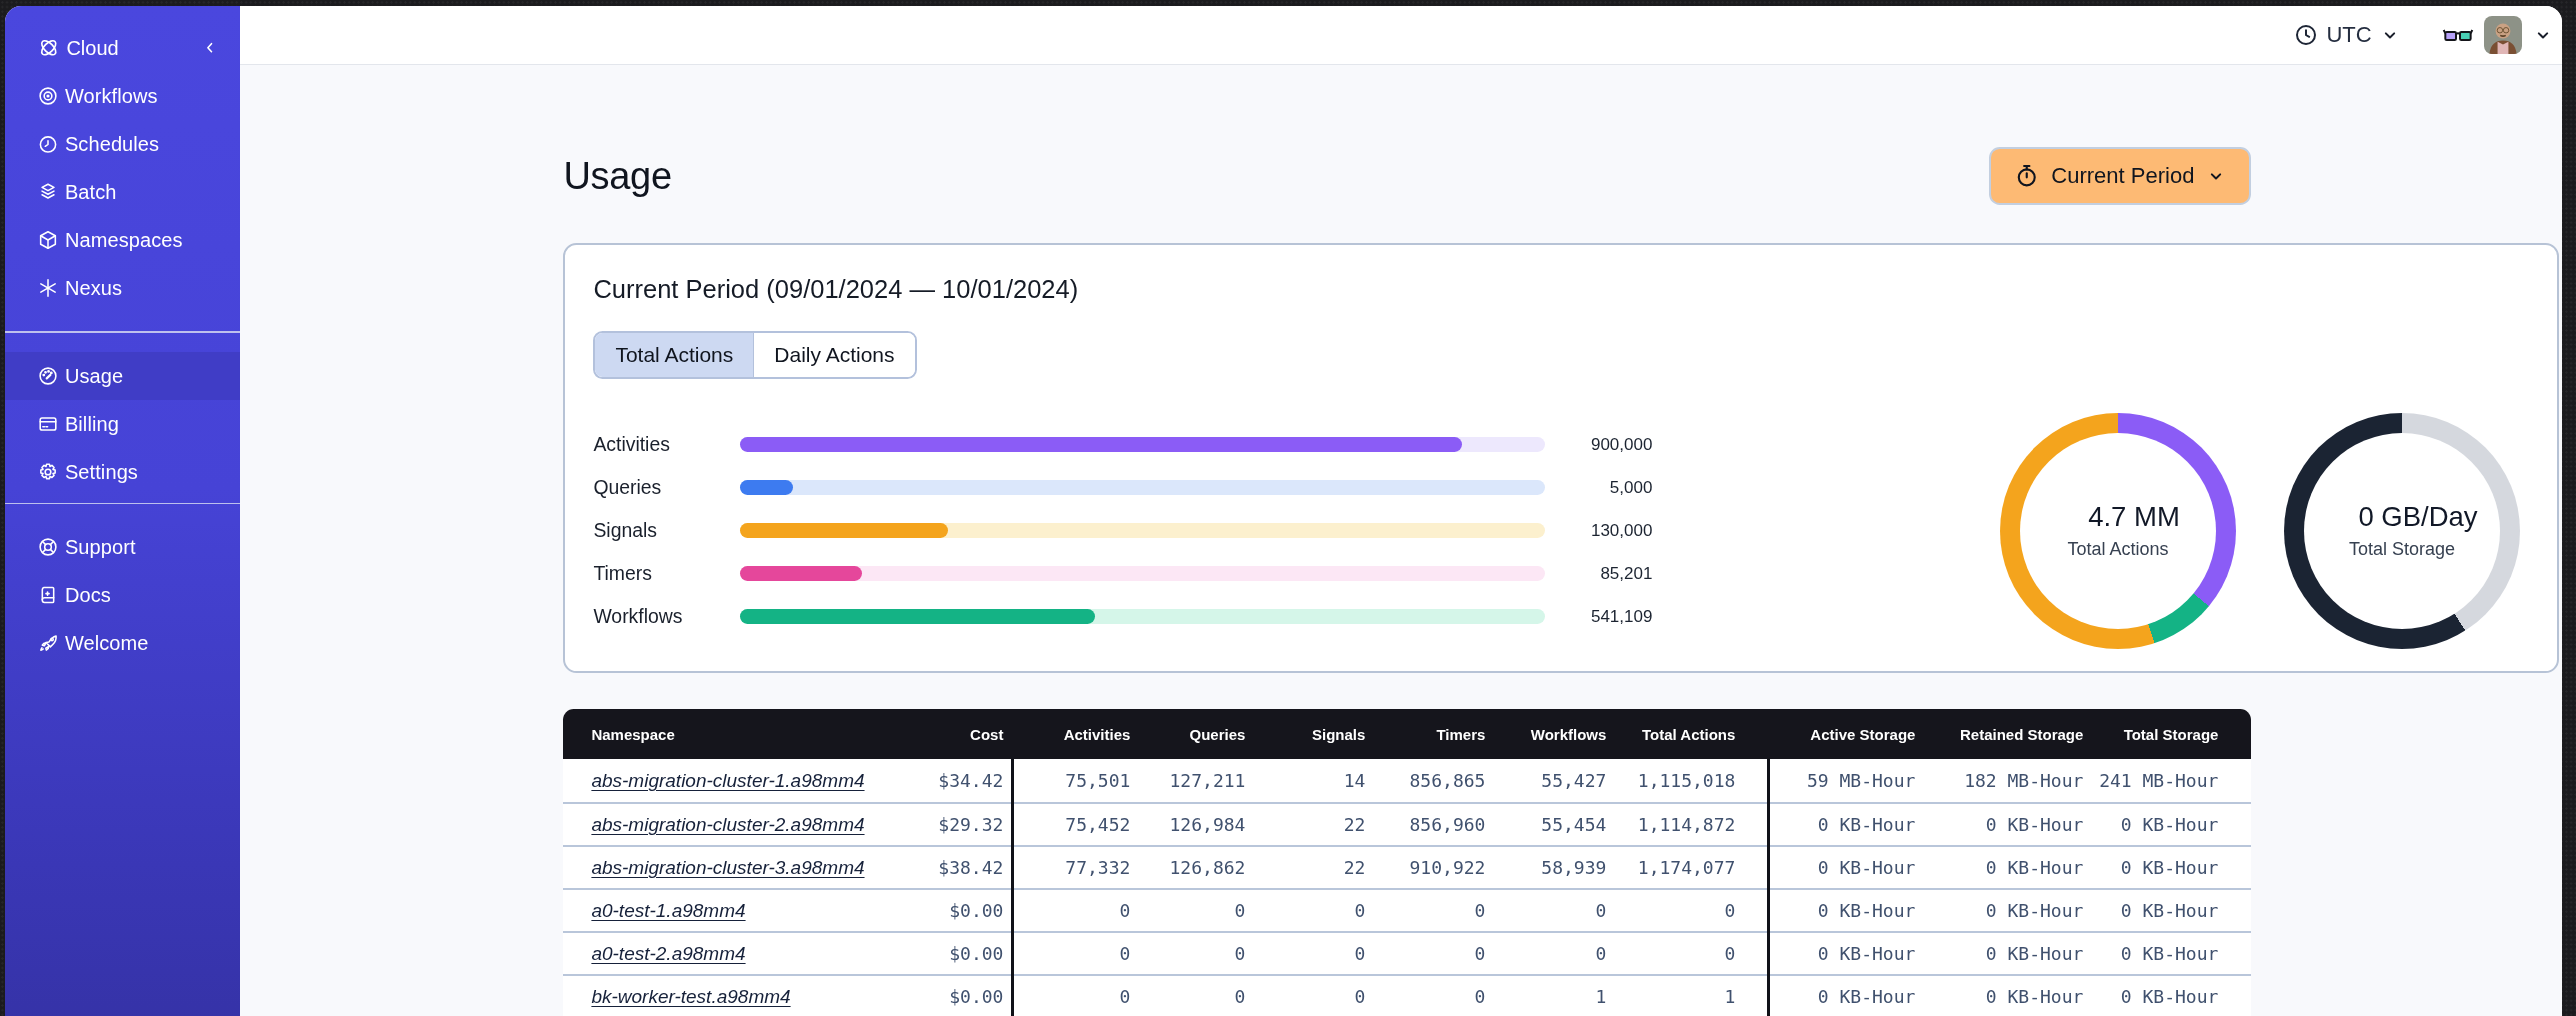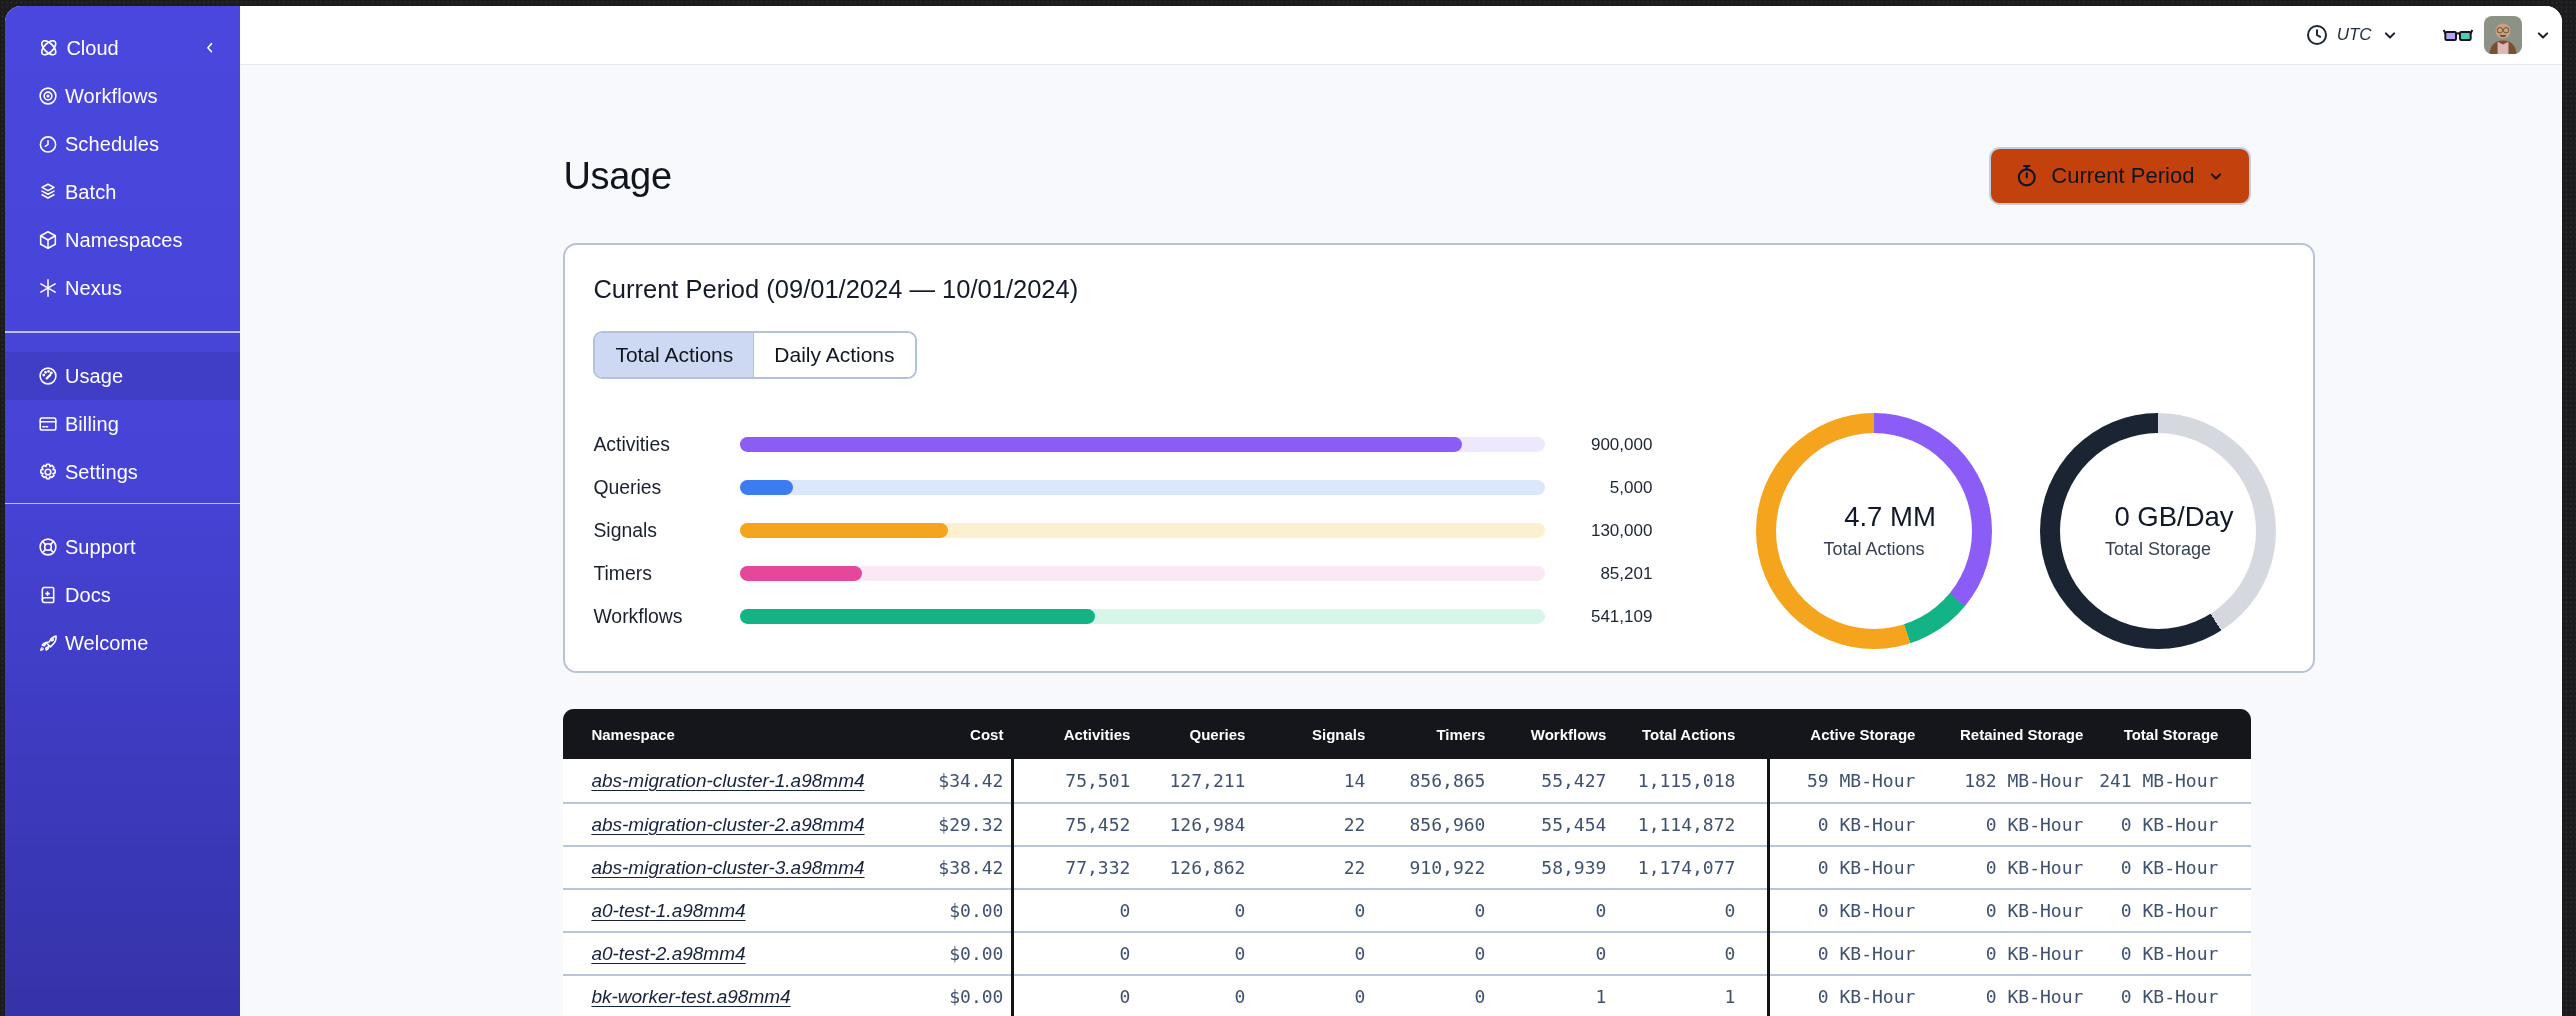--- a/index.html
+++ b/index.html
@@ -30,39 +30,39 @@
   .collapse-btn svg { width:17.4px; height:17.4px; stroke:#fff; fill:none; stroke-width:2.2; stroke-linecap:round; stroke-linejoin:round; }
   .side-divider { height:1.3px; background:rgba(230,233,244,0.75); margin:19.4px 0; }
   .side-item.active { background:#403DC6; }
 
   
   .main { flex:1; display:flex; flex-direction:column; min-width:0; }
   .topbar { height:59px; background:#fff; border-bottom:1.3px solid #e3e6ec;
     display:flex; align-items:center; justify-content:flex-end; padding-right:9.4px; }
   .tz-group { display:flex; align-items:center; gap:8px; margin-right:42px; cursor:pointer; }
   .tz-group svg.clock { width:24px; height:24px; stroke:#1e2636; fill:none; stroke-width:2; stroke-linecap:round; }
-  .tz-label { font-size:17px; color:#252e40; font-weight:400;font-style:italic; }
+  .tz-label { font-size:22px; color:#252e40; font-weight:400; }
   .chev { width:20px; height:20px; }
   .chev svg { width:20px; height:20px; stroke:#1a1f2b; fill:none; stroke-width:2.4; stroke-linecap:round; stroke-linejoin:round; }
   .glasses-btn { width:32px; height:27px; margin-right:10.7px; cursor:pointer; }
   .avatar { width:38px; height:38px; border-radius:8px; overflow:hidden; margin-right:10.7px; cursor:pointer; }
   .user-chev { cursor:pointer; }
 
   .content { flex:1; background:#f8f9fc; padding-left:323px; }
 
   .title-row { margin-top:82px; width:1688px; display:flex; align-items:center; justify-content:space-between; }
   .page-title { font-size:38px; font-weight:500; color:#10151f; letter-spacing:-0.3px; }
-  .period-btn { display:flex; align-items:center; gap:12px; background:#c2410c;
+  .period-btn { display:flex; align-items:center; gap:12px; background:#fdba74;
     border:2px solid #c3cfe0; border-radius:10.7px; height:58px; padding:0 23px; cursor:pointer;justify-content:space-between; }
   .period-btn svg.stopwatch { width:25.5px; height:25.5px; stroke:#10151f; fill:none; stroke-width:2; stroke-linecap:round; }
   .period-btn-label { font-size:22px; color:#10151f; font-weight:400; }
   .period-btn .chev svg { stroke:#10151f; }
 
   
-  .usage-card { margin-top:38px; width:1752px; background:#fff; border:2px solid #b7c3d6;
+  .usage-card { margin-top:38px; width:1996px; background:#fff; border:2px solid #b7c3d6;
     border-radius:13.4px; padding:29.5px 32px 13.4px 28px; }
   .card-title { font-size:25.5px; color:#151b26; font-weight:500; }
   .tabs { display:inline-flex; margin-top:27px; border:2px solid #b3c1dc; border-radius:9.4px; overflow:hidden; background:#fff; }
   .tab { height:44px; display:flex; align-items:center; padding:0 20px; font-size:21px; color:#10151f; cursor:pointer; background:#fff; }
   .tab.selected { background:#cdd9f2; font-weight:400; }
   .tab + .tab { border-left:1.3px solid #b3c1dc; }
 
   .chart-row { display:flex; align-items:center; margin-top:34px; padding-bottom:9.4px; }
   .bars { width:1059px; }
   .bar-row { display:grid; grid-template-columns:147px 805px 1fr; align-items:center; height:43px; }

